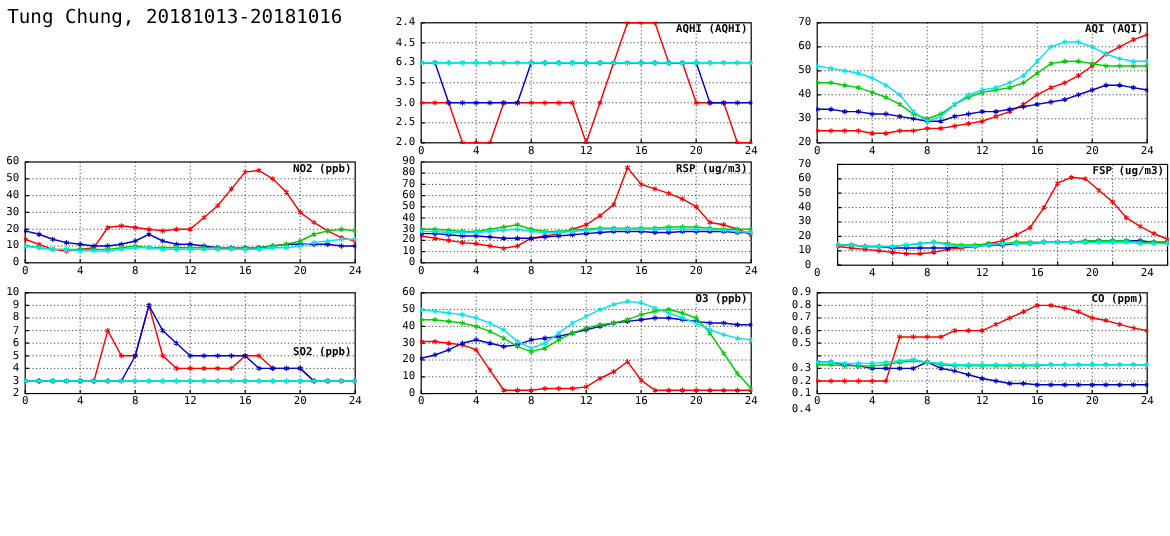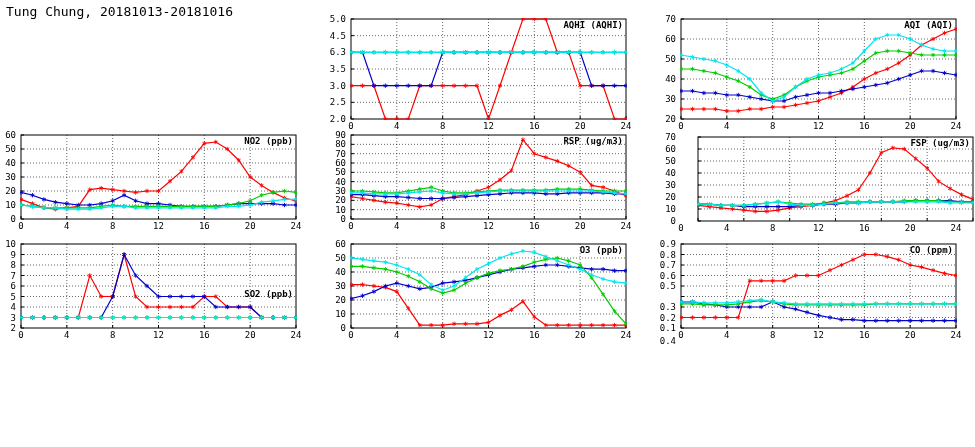--- a/index.html
+++ b/index.html
@@ -1,17 +1,17 @@
 <!DOCTYPE html>
 <html><head>
 <meta charset="utf-8">
 <style>
   html,body{margin:0;padding:0;background:#ffffff;}
   body{width:975px;height:447px;font-family:"DejaVu Sans Mono",monospace;position:relative;overflow:hidden;}
-  #title{position:absolute;left:6px;top:4px;font-size:13px;color:#000;font-family:"DejaVu Sans Mono",monospace;white-space:nowrap;}
+  #title{position:absolute;left:6px;top:4px;font-size:16px;color:#000;font-family:"DejaVu Sans Mono",monospace;white-space:nowrap;}
   .panel{position:absolute;}
   .ptitle{position:absolute;font-size:9px;font-family:"DejaVu Sans Mono",monospace;font-weight:bold;text-align:right;white-space:nowrap;}
   .xlab{position:absolute;font-size:9px;font-family:"DejaVu Sans Mono",monospace;color:#000;text-align:center;}
   .ylab{position:absolute;font-size:9px;font-family:"DejaVu Sans Mono",monospace;color:#000;text-align:right;}
   svg{display:block;}
 </style>
 </head>
 <body>
 
 <div id="title">Tung Chung, 20181013-20181016</div>
@@ -303,21 +303,21 @@
       <div class="xlab" style="left: 126.5px; top: 103px; width: 24px;">12</div>
       <div class="xlab" style="left: 172.333px; top: 103px; width: 24px;">16</div>
       <div class="xlab" style="left: 218.167px; top: 103px; width: 24px;">20</div>
       <div class="xlab" style="left: 264px; top: 103px; width: 24px;">24</div>
       <div class="ylab" style="left: -32px; top: 96px; width: 28px;">2.0</div>
       <div class="ylab" style="left: -32px; top: 79.3333px; width: 28px;">2.5</div>
       <div class="ylab" style="left: -32px; top: 62.6667px; width: 28px;">3.0</div>
       <div class="ylab" style="left: -32px; top: 46px; width: 28px;">3.5</div>
       <div class="ylab" style="left: -32px; top: 29.3333px; width: 28px;">6.3</div>
       <div class="ylab" style="left: -32px; top: 12.6667px; width: 28px;">4.5</div>
-      <div class="ylab" style="left: -32px; top: -4px; width: 28px;">5.0</div>
+      <div class="ylab" style="left: -32px; top: -4px; width: 28px;">2.4</div>
     </div>
     <div class="panel" style="left: 680px; top: 18px;">
       <svg width="277" height="102">
         <rect x="1" y="1" width="275" height="100" fill="#fff" stroke="#000" stroke-width="1"></rect>
         <line x1="46.83333333333333" x2="46.83333333333333" y1="1" y2="101" stroke="#000" stroke-width="0.6" stroke-dasharray="1,2"></line>
         <line x1="92.66666666666666" x2="92.66666666666666" y1="1" y2="101" stroke="#000" stroke-width="0.6" stroke-dasharray="1,2"></line>
         <line x1="138.5" x2="138.5" y1="1" y2="101" stroke="#000" stroke-width="0.6" stroke-dasharray="1,2"></line>
         <line x1="184.33333333333331" x2="184.33333333333331" y1="1" y2="101" stroke="#000" stroke-width="0.6" stroke-dasharray="1,2"></line>
         <line x1="230.16666666666669" x2="230.16666666666669" y1="1" y2="101" stroke="#000" stroke-width="0.6" stroke-dasharray="1,2"></line>
         <line y1="81" y2="81" x1="1" x2="276" stroke="#000" stroke-width="0.6" stroke-dasharray="1,2"></line>

